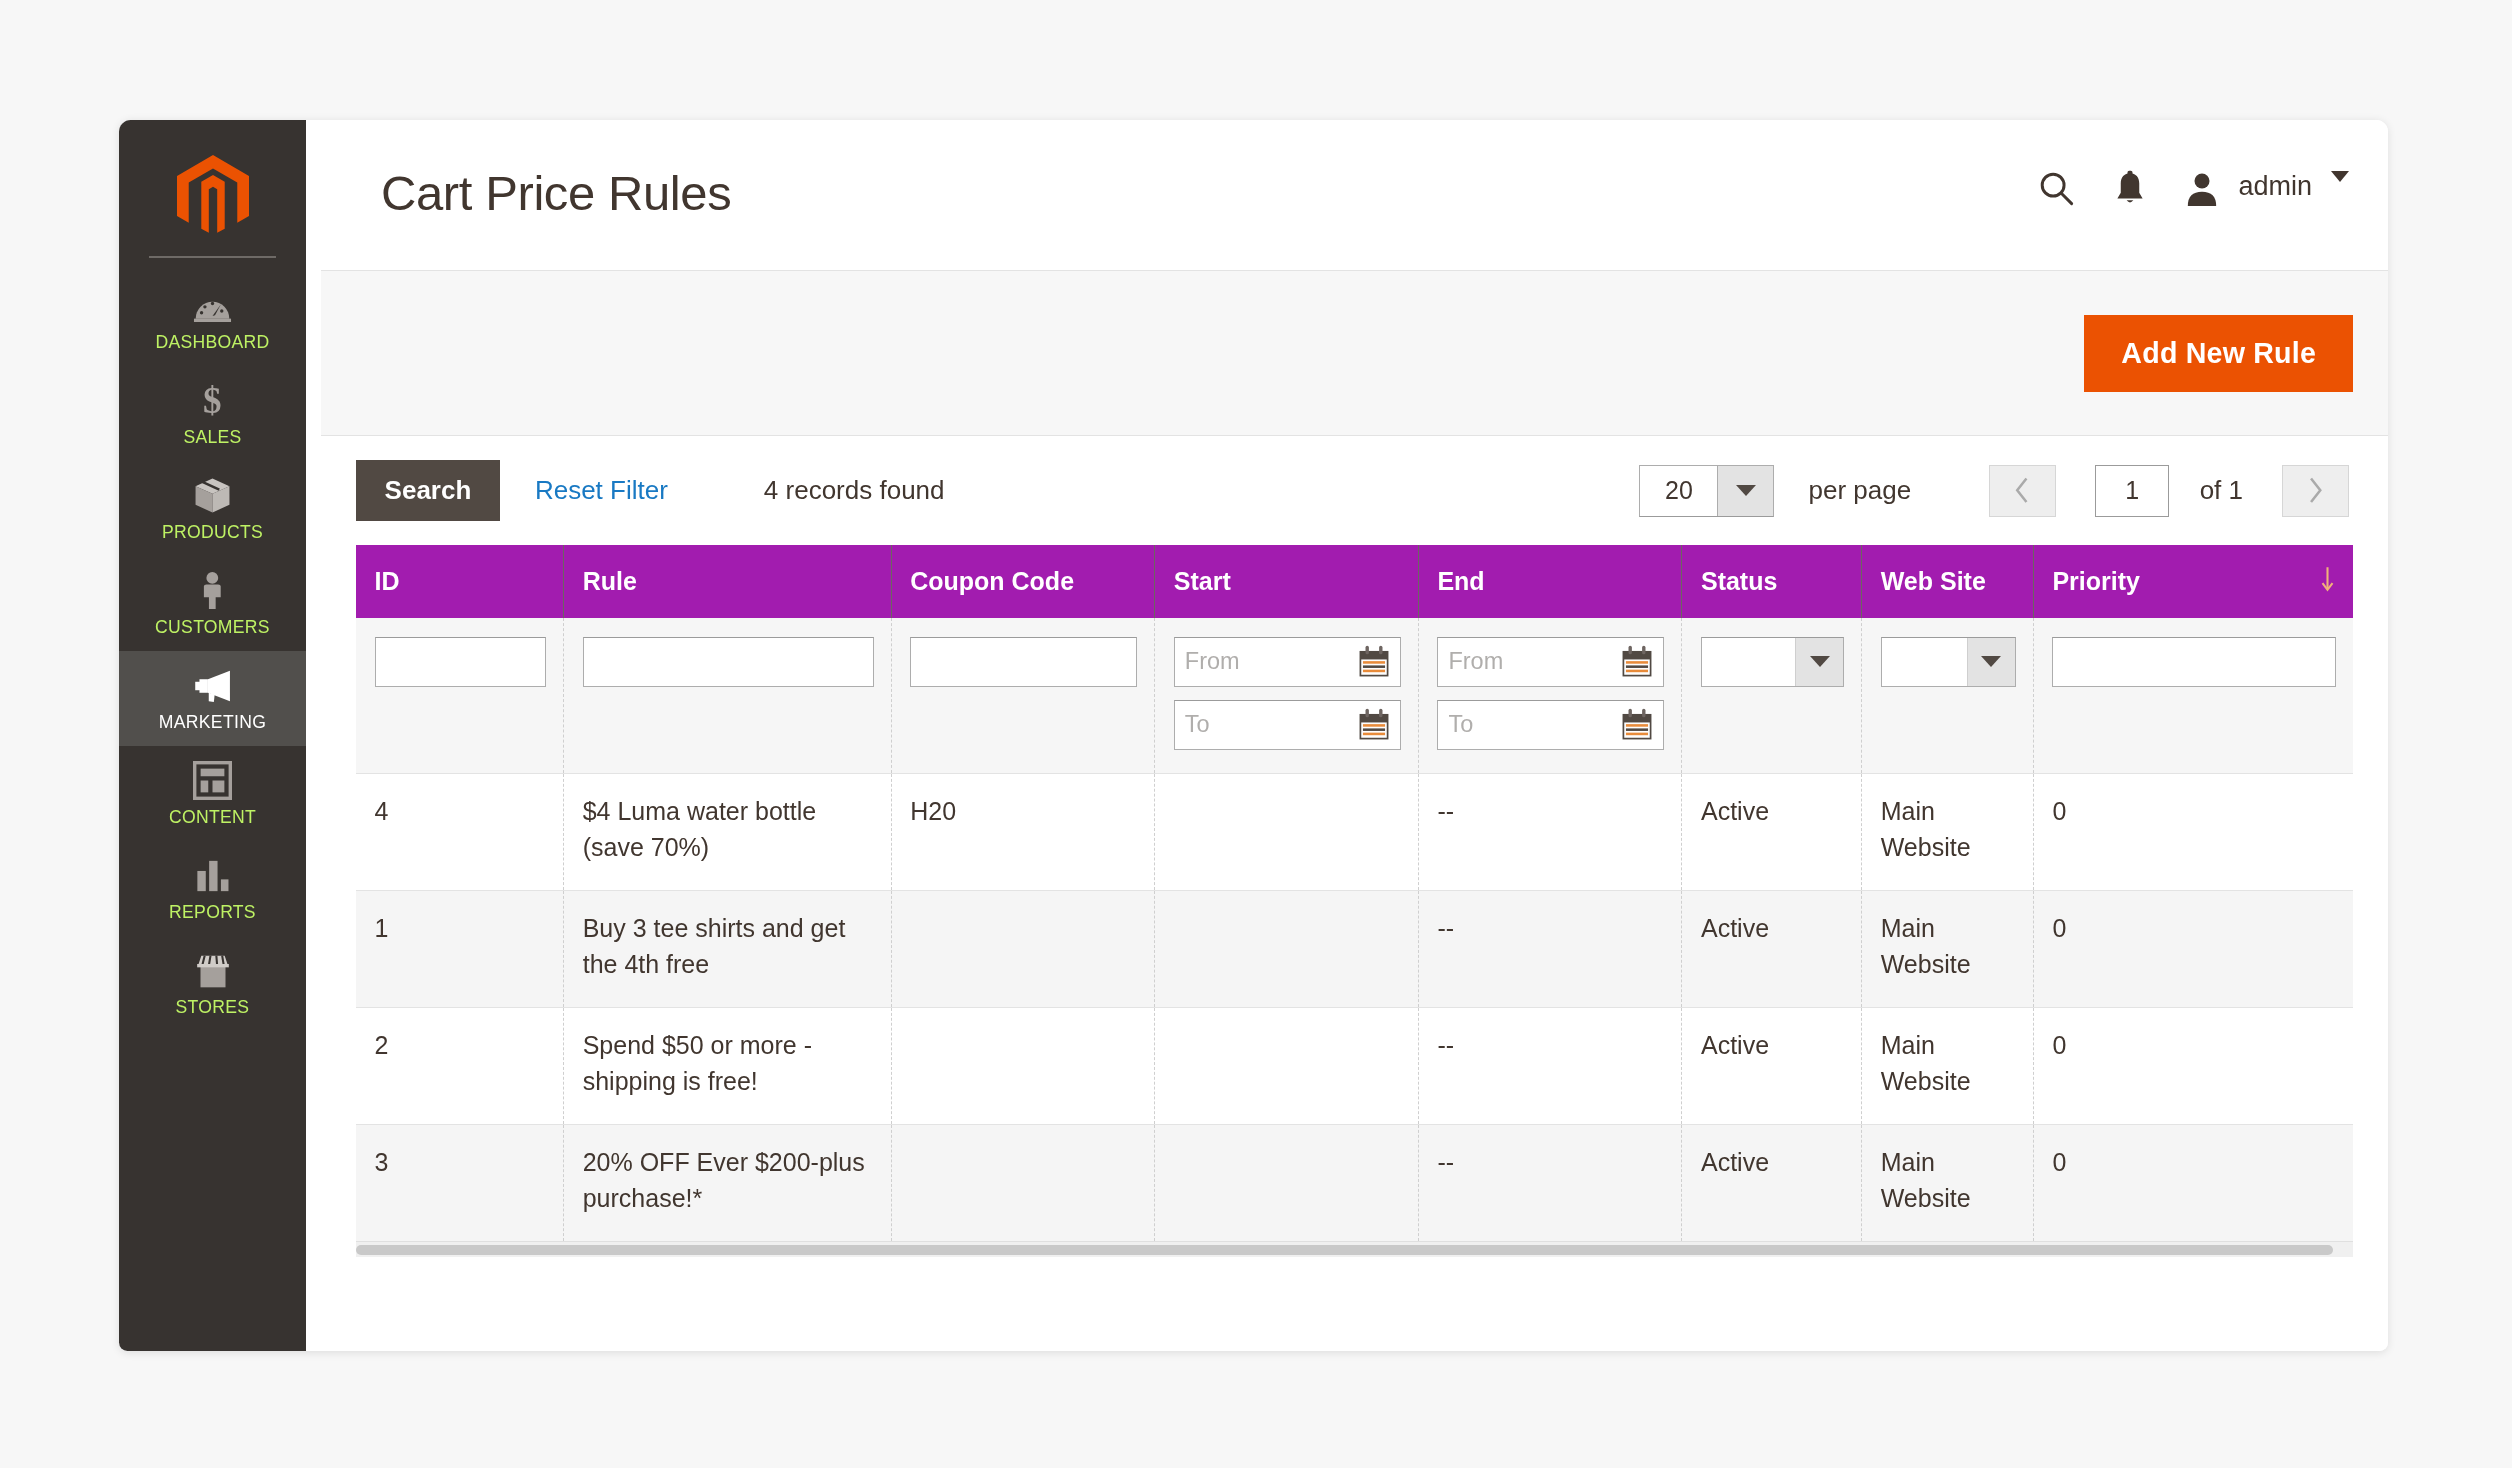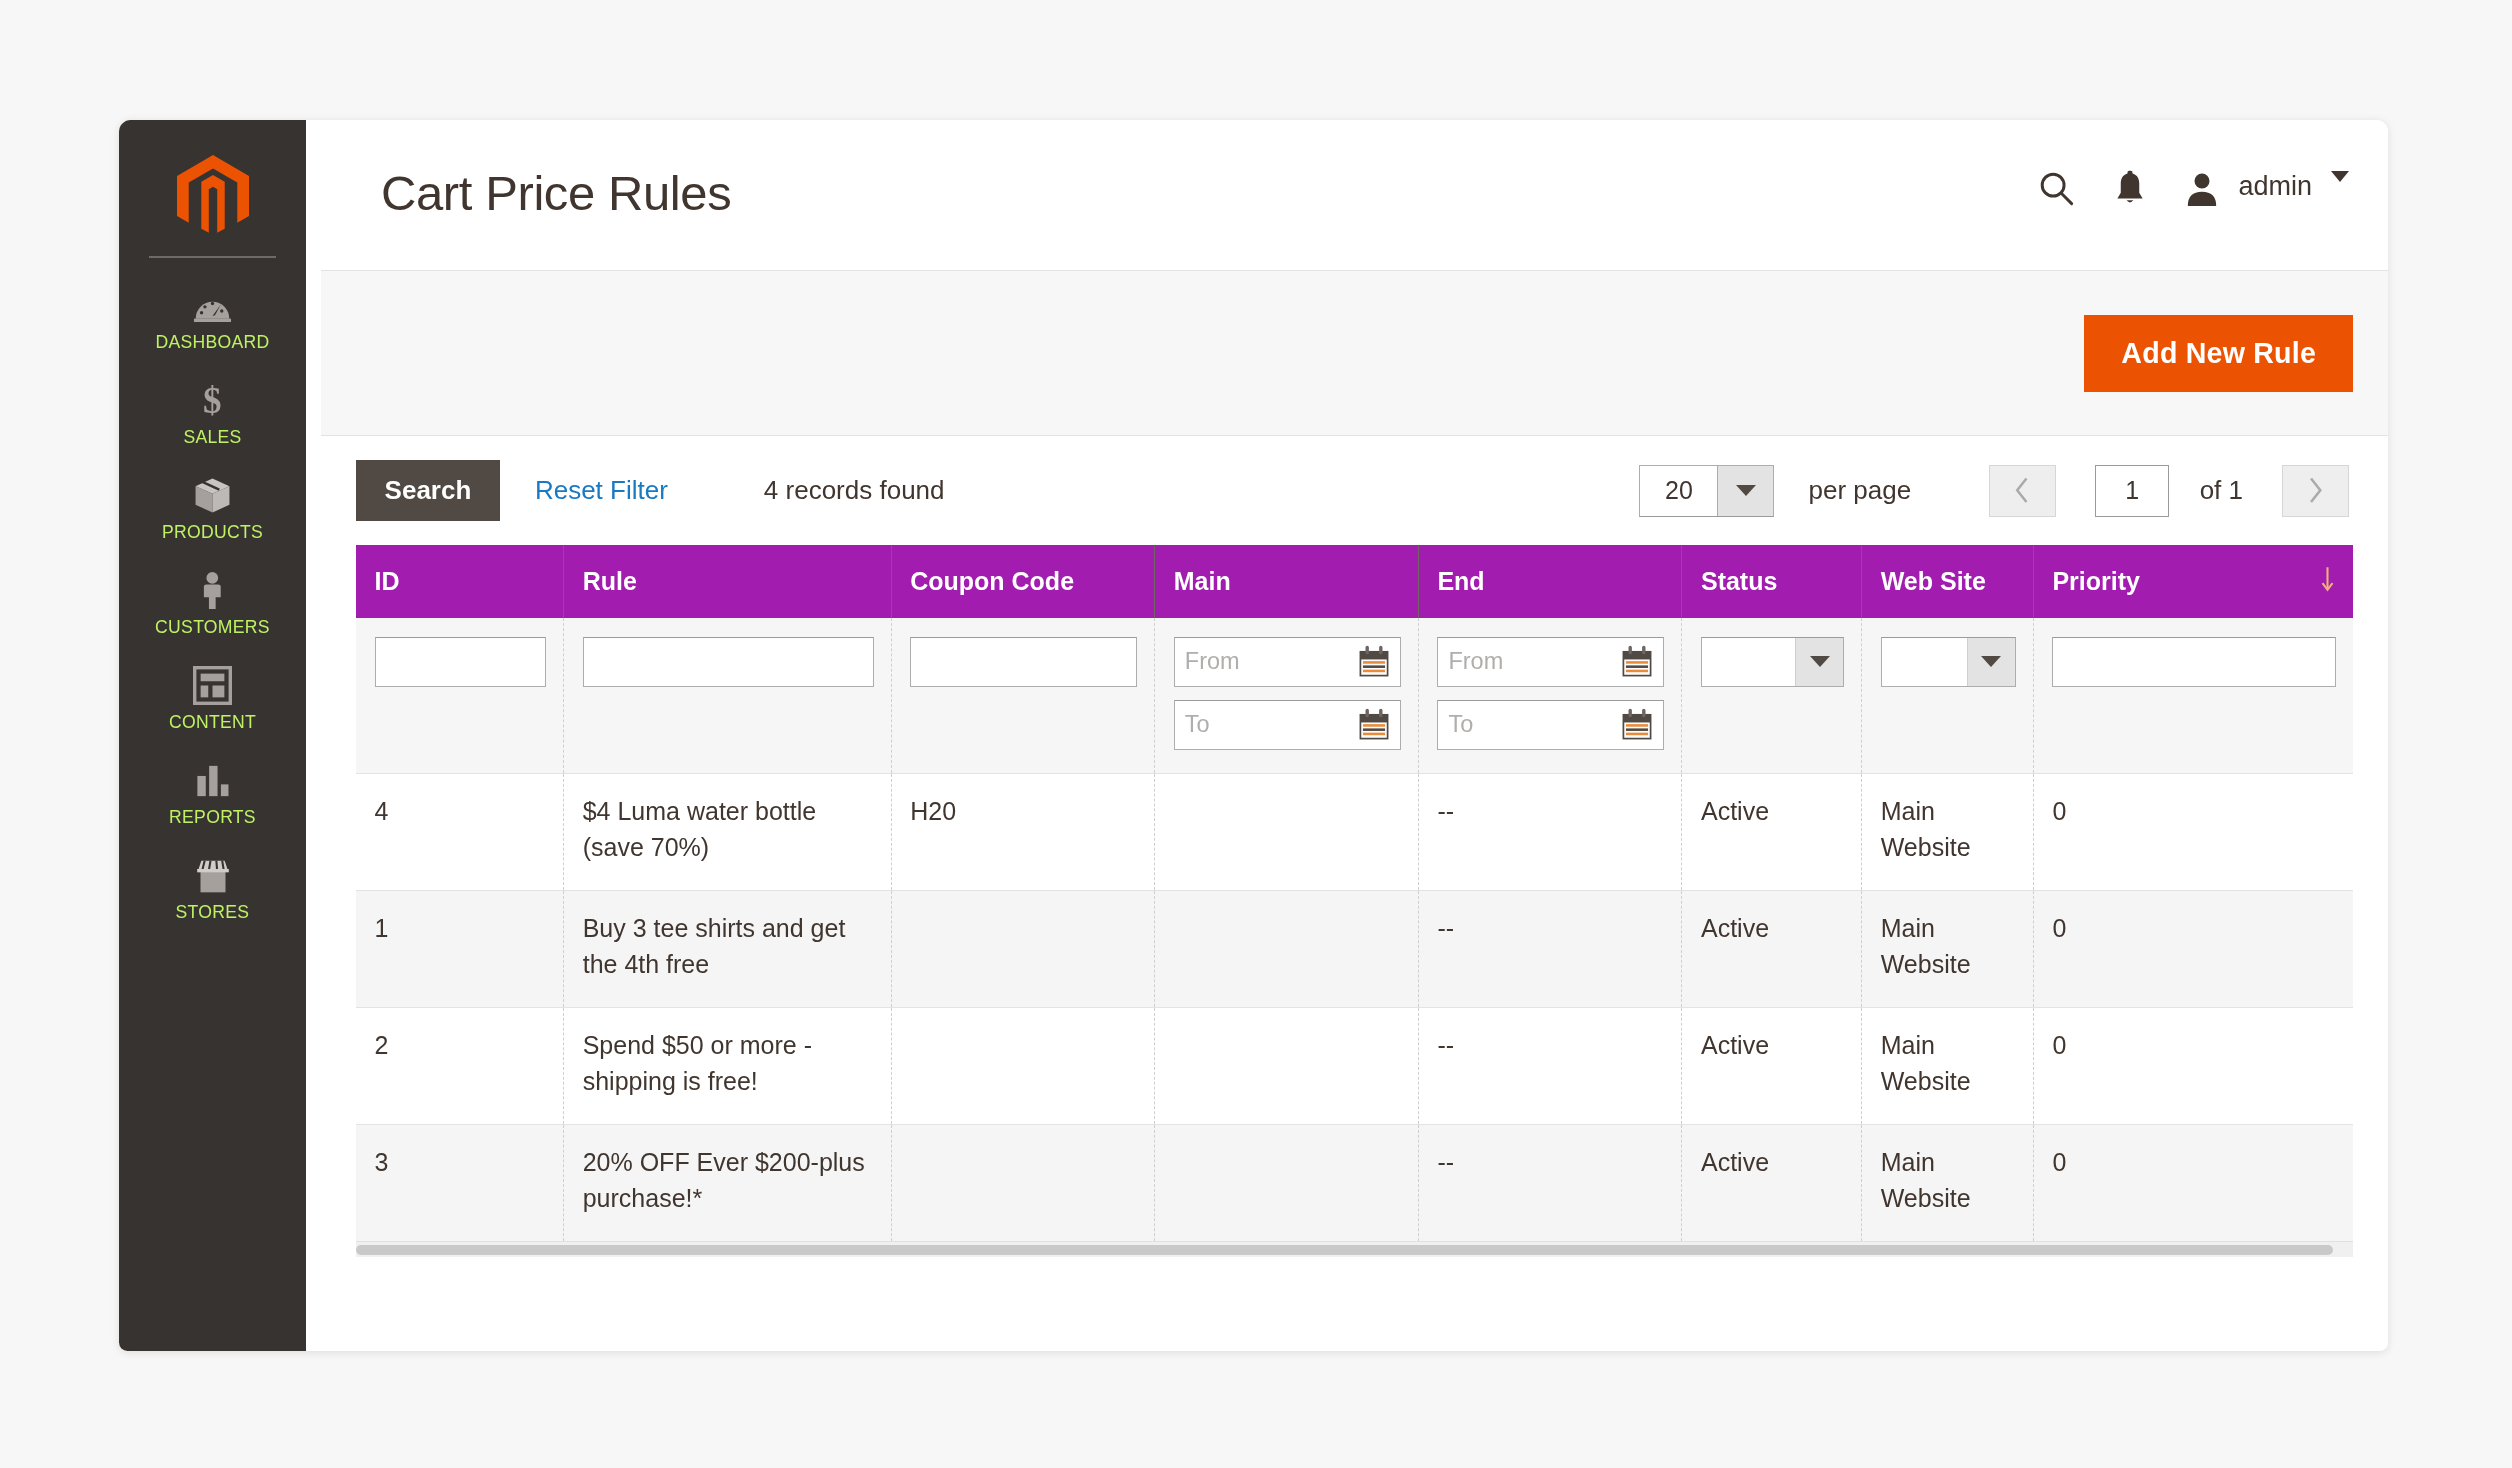--- a/index.html
+++ b/index.html
@@ -436,20 +436,31 @@
     <div class="nav-item">
       <span class="nav-icon">
         <svg width="28.6" height="39" viewBox="0 0 34 46">
           <circle cx="17" cy="8" r="7" fill="#a5a09c"></circle>
           <path d="M7 18 Q7 16 10 16 L24 16 Q27 16 27 18 L27 31 L21 31 L21 45 L13 45 L13 31 L7 31 Z" fill="#a5a09c"></path>
         </svg>
       </span>
       <span class="nav-label">CUSTOMERS</span>
     </div>
 
+    <div class="nav-item active">
+      <span class="nav-icon">
+        <svg width="44" height="34" viewBox="0 0 52 40">
+          <path d="M46 2 L46 38 L20 28 L20 12 Z" fill="#ffffff"></path>
+          <rect x="10" y="12" width="10" height="16" fill="#ffffff"></rect>
+          <rect x="5" y="15" width="6" height="10" fill="#ffffff"></rect>
+          <path d="M21 28 L28 30 L27 39 L21 38 Z" fill="#ffffff"></path>
+        </svg>
+      </span>
+      <span class="nav-label">MARKETING</span>
+    </div>
 
     <div class="nav-item">
       <span class="nav-icon">
         <svg width="39" height="39" viewBox="0 0 46 46">
           <rect x="2" y="2" width="42" height="42" fill="none" stroke="#a5a09c" stroke-width="4"></rect>
           <rect x="9" y="9" width="28" height="9" fill="#a5a09c"></rect>
           <rect x="9" y="23" width="9" height="14" fill="#a5a09c"></rect>
           <rect x="23" y="23" width="14" height="14" fill="#a5a09c"></rect>
         </svg>
       </span>
@@ -558,21 +569,21 @@
           <col style="width:13.2%">
           <col style="width:9.0%">
           <col style="width:8.6%">
           <col style="width:16.0%">
         </colgroup>
         <thead>
           <tr>
             <th>ID</th>
             <th>Rule</th>
             <th>Coupon Code</th>
-            <th>Main</th>
+            <th>Start</th>
             <th>End</th>
             <th>Status</th>
             <th>Web Site</th>
             <th>
               <span>Priority</span>
               <span class="sort-arrow">
                 <svg width="15" height="27" viewBox="0 0 18 32">
                   <line x1="9" y1="2" x2="9" y2="27" stroke="#f0b27a" stroke-width="2.5"></line>
                   <polyline points="3,21 9,29 15,21" fill="none" stroke="#f0b27a" stroke-width="2.5"></polyline>
                 </svg>

